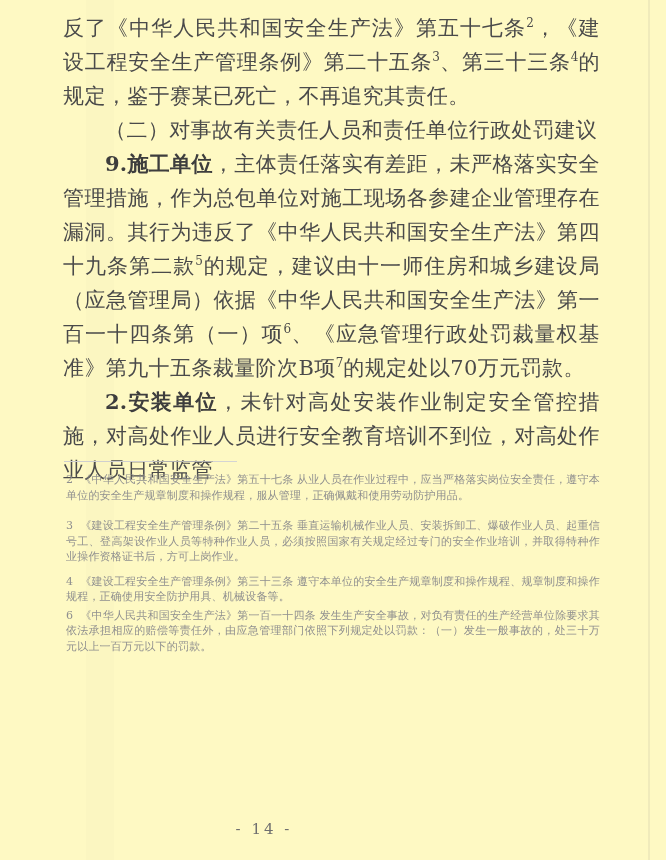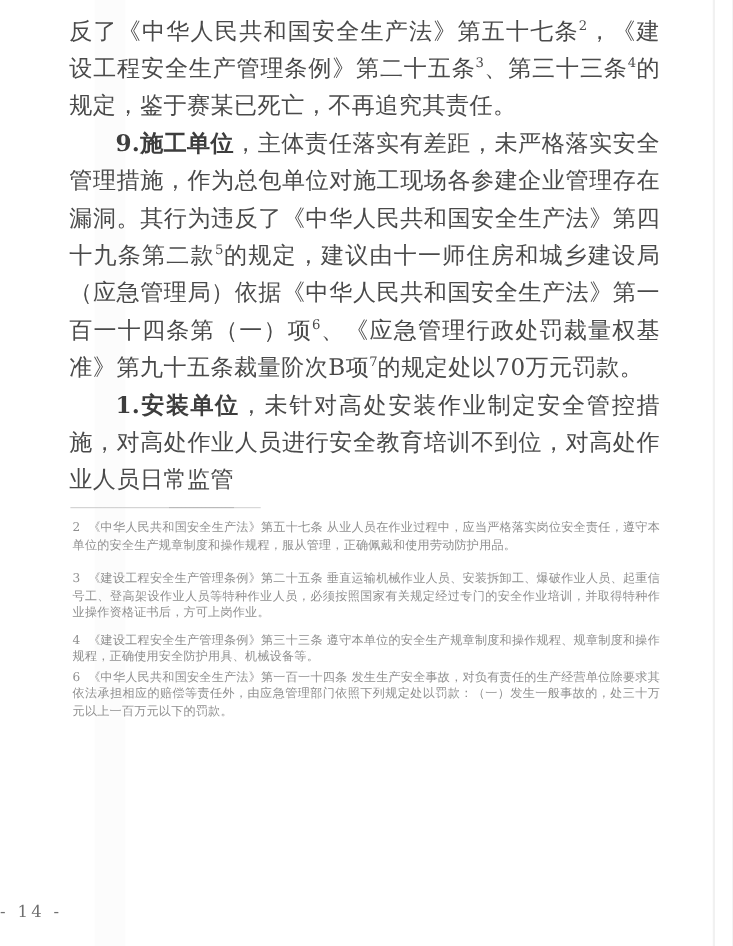--- a/index.html
+++ b/index.html
@@ -6,21 +6,21 @@
     margin: 0;
     padding: 0;
     background: #e9e9e9;
     font-family: "DejaVu Serif", "Liberation Serif", serif;
   }
   .page {
     position: relative;
     width: 666px;
     height: 860px;
     margin: 0 auto;
-    background: #ffffff;
+    background: #fef9c3;
     overflow: hidden;
     color: #4a4a4a;
   }
   
   .scan-line-right {
     position: absolute;
     top: 0; bottom: 0;
     left: 648px;
     width: 2px;
     background: rgba(120,120,120,0.10);
@@ -82,42 +82,43 @@
   .fn .fn-num { margin-right: 7px; }
   .fn.gap-lg { margin-bottom: 15px; }
   .fn.gap-md { margin-bottom: 9px; }
   .fn.gap-sm { margin-bottom: 2px; }
   .fn.gap-none { margin-bottom: 0; }
   .page-number {
     position: absolute;
     top: 820px;
     left: 0;
     width: 528px;
-    text-align: left;
+    text-align: center;
     font-size: 15px;
     letter-spacing: 3px;
     color: #6f6f6f;
   }
 </style>
 </head>
 <body>
 
 <div class="page">
 
   <div class="scan-band" style="left:86px"></div>
   <div class="scan-line-right"></div>
 
   <div class="body-text">
 
     <p class="para"><span>反了《中华人民共和国安全生产法》第五十七条</span><sup>2</sup><span>，《建设工程安全生产管理条例》第二十五条</span><sup>3</sup><span>、第三十三条</span><sup>4</sup><span>的规定，鉴于赛某已死亡，不再追究其责任。</span></p>
 
+    <p class="para indent">（二）对事故有关责任人员和责任单位行政处罚建议</p>
 
     <p class="para indent"><b>9.施工单位</b><span>，主体责任落实有差距，未严格落实安全管理措施，作为总包单位对施工现场各参建企业管理存在漏洞。其行为违反了《中华人民共和国安全生产法》第四十九条第二款</span><sup>5</sup><span>的规定，建议由十一师住房和城乡建设局（应急管理局）依据《中华人民共和国安全生产法》第一百一十四条第（一）项</span><sup>6</sup><span>、《应急管理行政处罚裁量权基准》第九十五条裁量阶次B项</span><sup>7</sup><span>的规定处以70万元罚款。</span></p>
 
-    <p class="para indent"><b>1.安装单位</b><span>，未针对高处安装作业制定安全管控措施，对高处作业人员进行安全教育培训不到位，对高处作业人员日常监管</span></p>
+    <p class="para indent"><b>2.安装单位</b><span>，未针对高处安装作业制定安全管控措施，对高处作业人员进行安全教育培训不到位，对高处作业人员日常监管</span></p>
 
   </div>
 
   <div class="footnote-separator"></div>
 
   <div class="footnotes">
 
     <p class="fn gap-lg"><span class="fn-num">2</span><span>《中华人民共和国安全生产法》第五十七条 从业人员在作业过程中，应当严格落实岗位安全责任，遵守本单位的安全生产规章制度和操作规程，服从管理，正确佩戴和使用劳动防护用品。</span></p>
 
     <p class="fn gap-md"><span class="fn-num">3</span><span>《建设工程安全生产管理条例》第二十五条 垂直运输机械作业人员、安装拆卸工、爆破作业人员、起重信号工、登高架设作业人员等特种作业人员，必须按照国家有关规定经过专门的安全作业培训，并取得特种作业操作资格证书后，方可上岗作业。</span></p>

